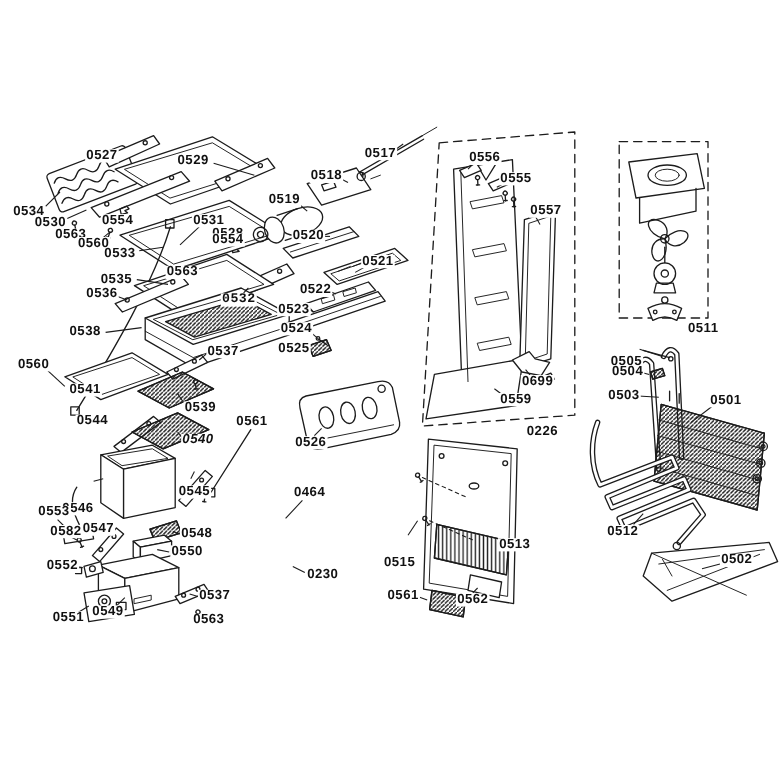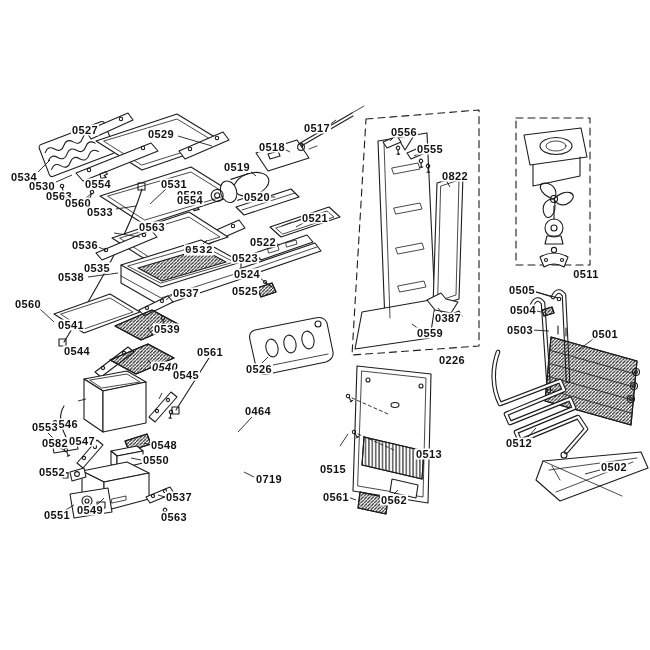--- a/index.html
+++ b/index.html
@@ -443,58 +443,58 @@
       <span class="part-label" style="left: 317px; top: 128px;">0517</span>
       <span class="part-label" style="left: 272px; top: 147px;">0518</span>
       <span class="part-label" style="left: 237px; top: 167px; text-align: center;">0519</span>
       <span class="part-label" style="left: 257px; top: 197px;">0520</span>
       <span class="part-label" style="left: 315px; top: 218px;">0521</span>
       <span class="part-label" style="left: 263px; top: 242px;">0522</span>
       <span class="part-label" style="left: 245px; top: 258px;">0523</span>
       <span class="part-label" style="left: 247px; top: 274px;">0524</span>
       <span class="part-label" style="left: 245px; top: 291px;">0525</span>
       <span class="part-label" style="left: 259px; top: 369px;">0526</span>
-      <span class="part-label" style="left: 97px; top: 233px; margin-top: 35px;">0535</span>
+      <span class="part-label" style="left: 97px; top: 233px;">0535</span>
       <span class="part-label" style="left: 85px; top: 245px;">0536</span>
       <span class="part-label" style="left: 152px; top: 227px;">0563</span>
       <span class="part-label" style="left: 199px; top: 250px; font-family: Liberation Mono, monospace;">0532</span>
       <span class="part-label" style="left: 71px; top: 277px;">0538</span>
       <span class="part-label" style="left: 186px; top: 293px;">0537</span>
       <span class="part-label" style="left: 28px; top: 304px;">0560</span>
       <span class="part-label" style="left: 71px; top: 325px;">0541</span>
-      <span class="part-label" style="left: 167px; top: 329px;">0539</span>
+      <span class="part-label" style="left: 167px; top: 340px;">0539</span>
       <span class="part-label" style="left: 77px; top: 351px;">0544</span>
       <span class="part-label" style="left: 165px; top: 367px; font-style: italic;">0540</span>
       <span class="part-label" style="left: 65px; top: 424px;">0546</span>
-      <span class="part-label" style="left: 162px; top: 375px; margin-left: 24px;">0545</span>
+      <span class="part-label" style="left: 162px; top: 410px;">0545</span>
       <span class="part-label" style="left: 258px; top: 411px;">0464</span>
-      <span class="part-label" style="left: 269px; top: 479px;">0719</span>
+      <span class="part-label" style="left: 269px; top: 479px;">0230</span>
       <span class="part-label" style="left: 45px; top: 427px;">0553</span>
       <span class="part-label" style="left: 55px; top: 443px;">0582</span>
       <span class="part-label" style="left: 82px; top: 441px;">0547</span>
       <span class="part-label" style="left: 164px; top: 445px;">0548</span>
       <span class="part-label" style="left: 156px; top: 460px;">0550</span>
       <span class="part-label" style="left: 52px; top: 472px;">0552</span>
       <span class="part-label" style="left: 57px; top: 515px;">0551</span>
       <span class="part-label" style="left: 90px; top: 510px;">0549</span>
       <span class="part-label" style="left: 179px; top: 497px;">0537</span>
       <span class="part-label" style="left: 174px; top: 517px;">0563</span>
       <span class="part-label" style="left: 210px; top: 352px;">0561</span>
       <span class="part-label" style="left: 333px; top: 469px;">0515</span>
       <span class="part-label" style="left: 429px; top: 454px;">0513</span>
       <span class="part-label" style="left: 336px; top: 497px;">0561</span>
       <span class="part-label" style="left: 394px; top: 500px;">0562</span>
       <span class="part-label" style="left: 452px; top: 360px;">0226</span>
       <span class="part-label" style="left: 404px; top: 132px;">0556</span>
       <span class="part-label" style="left: 430px; top: 149px;">0555</span>
-      <span class="part-label" style="left: 455px; top: 176px;">0822</span>
-      <span class="part-label" style="left: 448px; top: 318px;">0387</span>
+      <span class="part-label" style="left: 455px; top: 176px;">0557</span>
+      <span class="part-label" style="left: 448px; top: 318px;">0699</span>
       <span class="part-label" style="left: 430px; top: 333px;">0559</span>
       <span class="part-label" style="left: 586px; top: 274px;">0511</span>
-      <span class="part-label" style="left: 522px; top: 290px;">0505</span>
+      <span class="part-label" style="left: 522px; top: 302px;">0505</span>
       <span class="part-label" style="left: 523px; top: 310px;">0504</span>
       <span class="part-label" style="left: 520px; top: 330px;">0503</span>
       <span class="part-label" style="left: 605px; top: 334px;">0501</span>
       <span class="part-label" style="left: 519px; top: 443px;">0512</span>
       <span class="part-label" style="left: 614px; top: 467px;">0502</span>
     </div>
 
 </div>
 
 </body></html>

